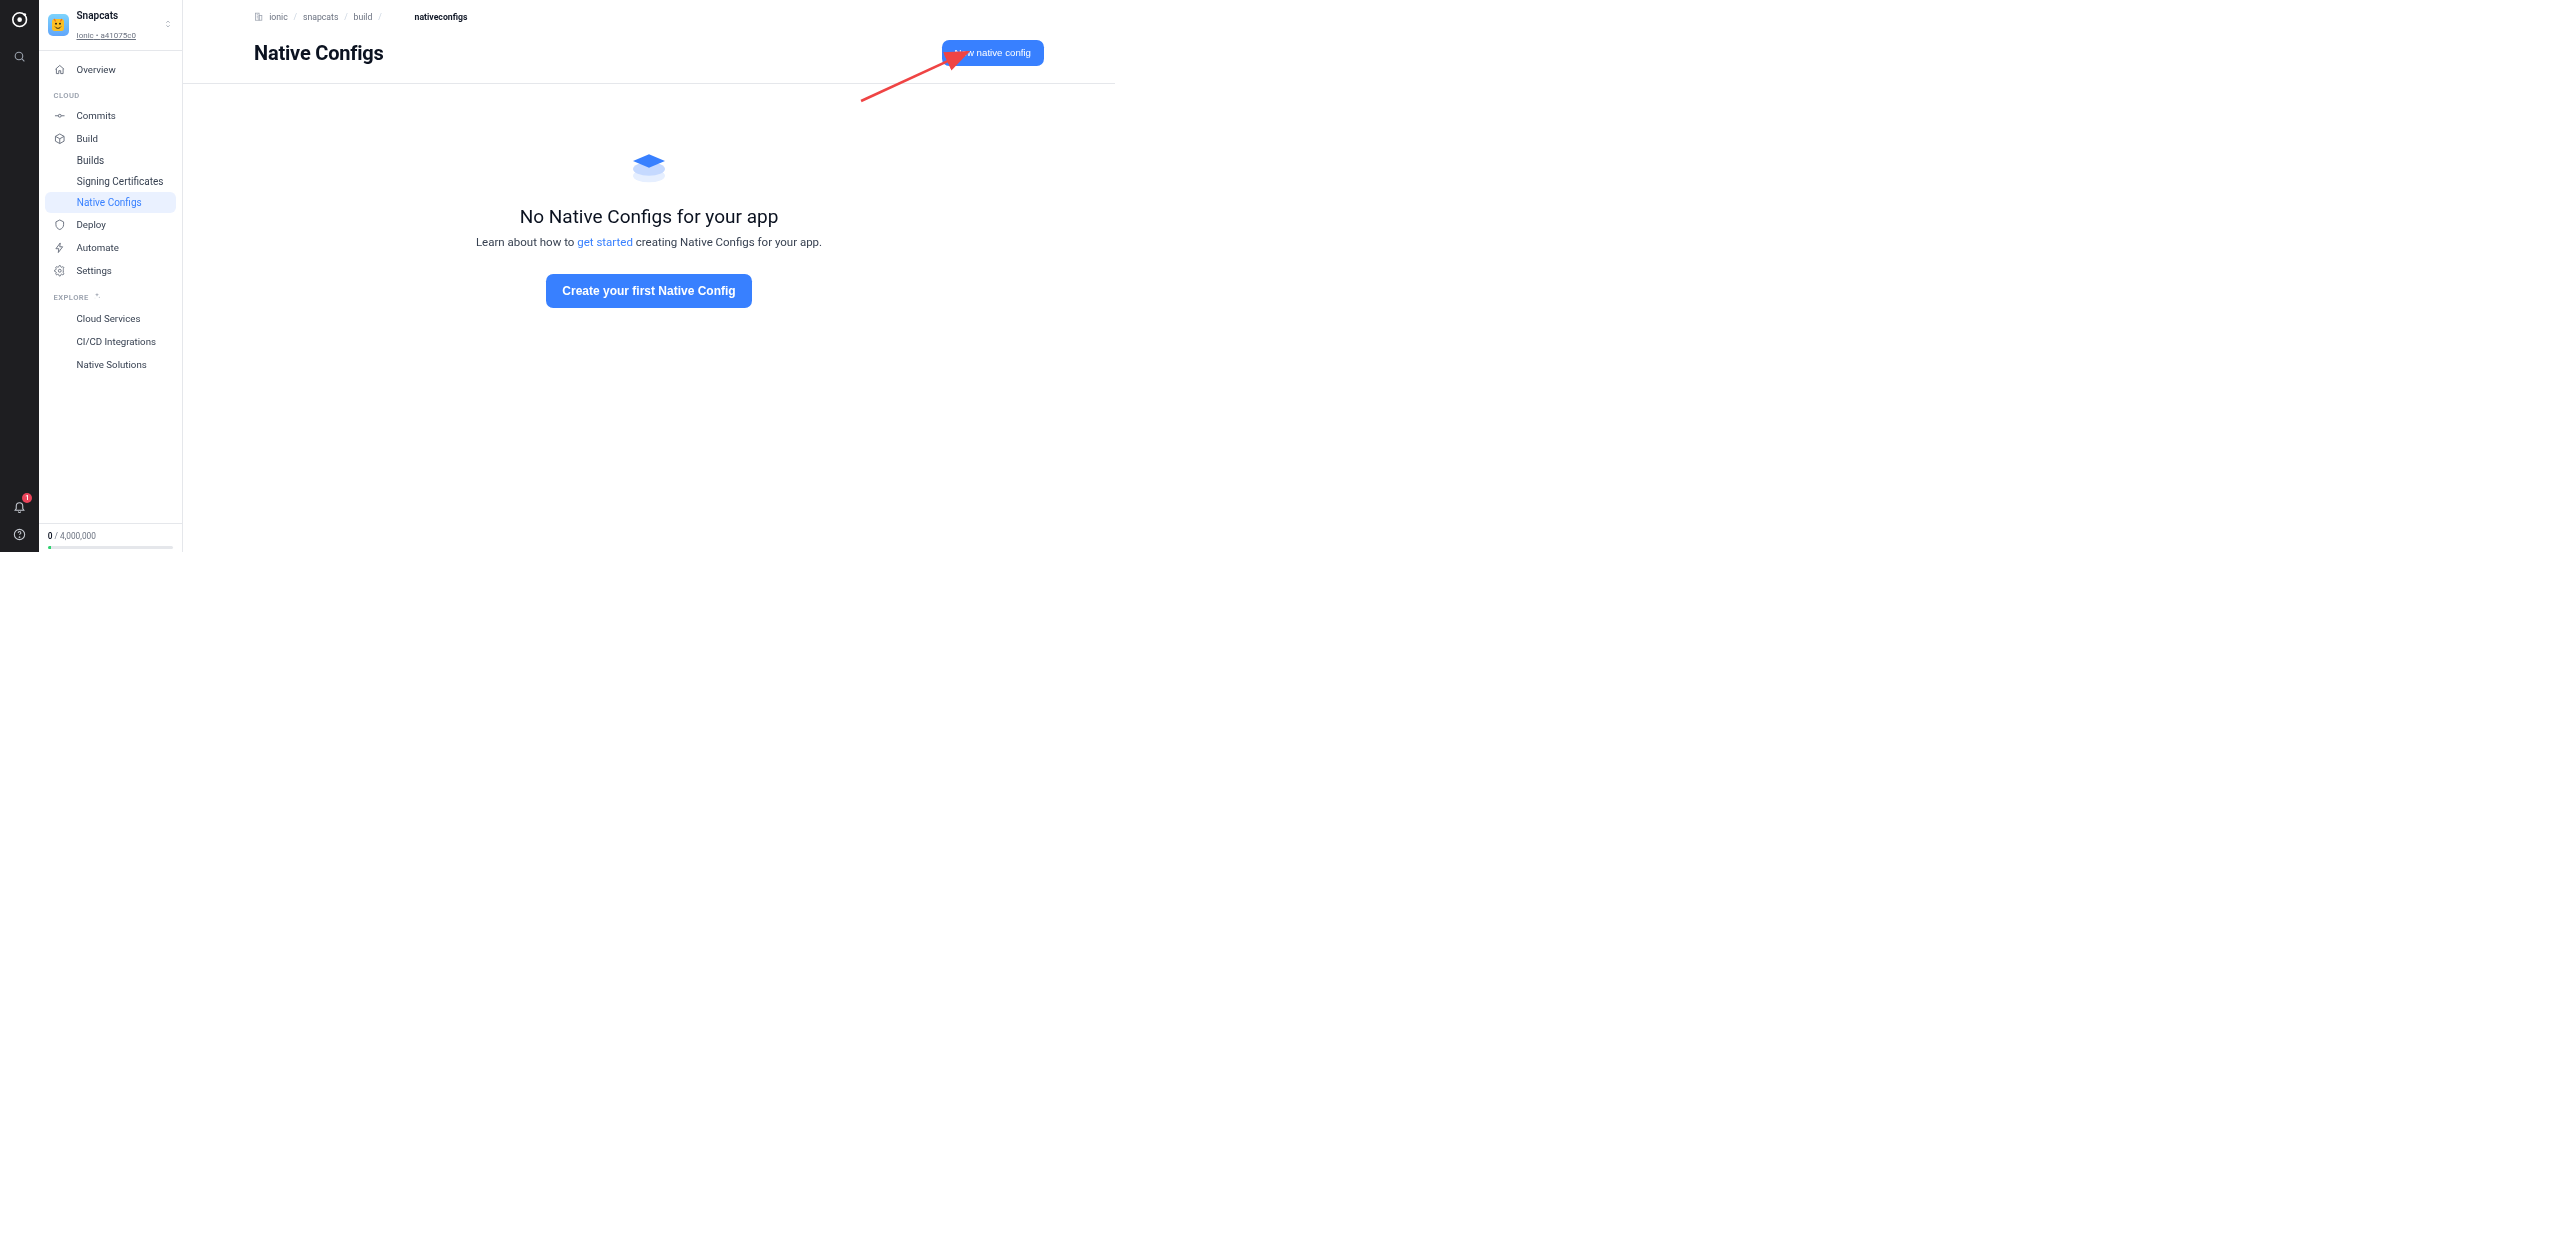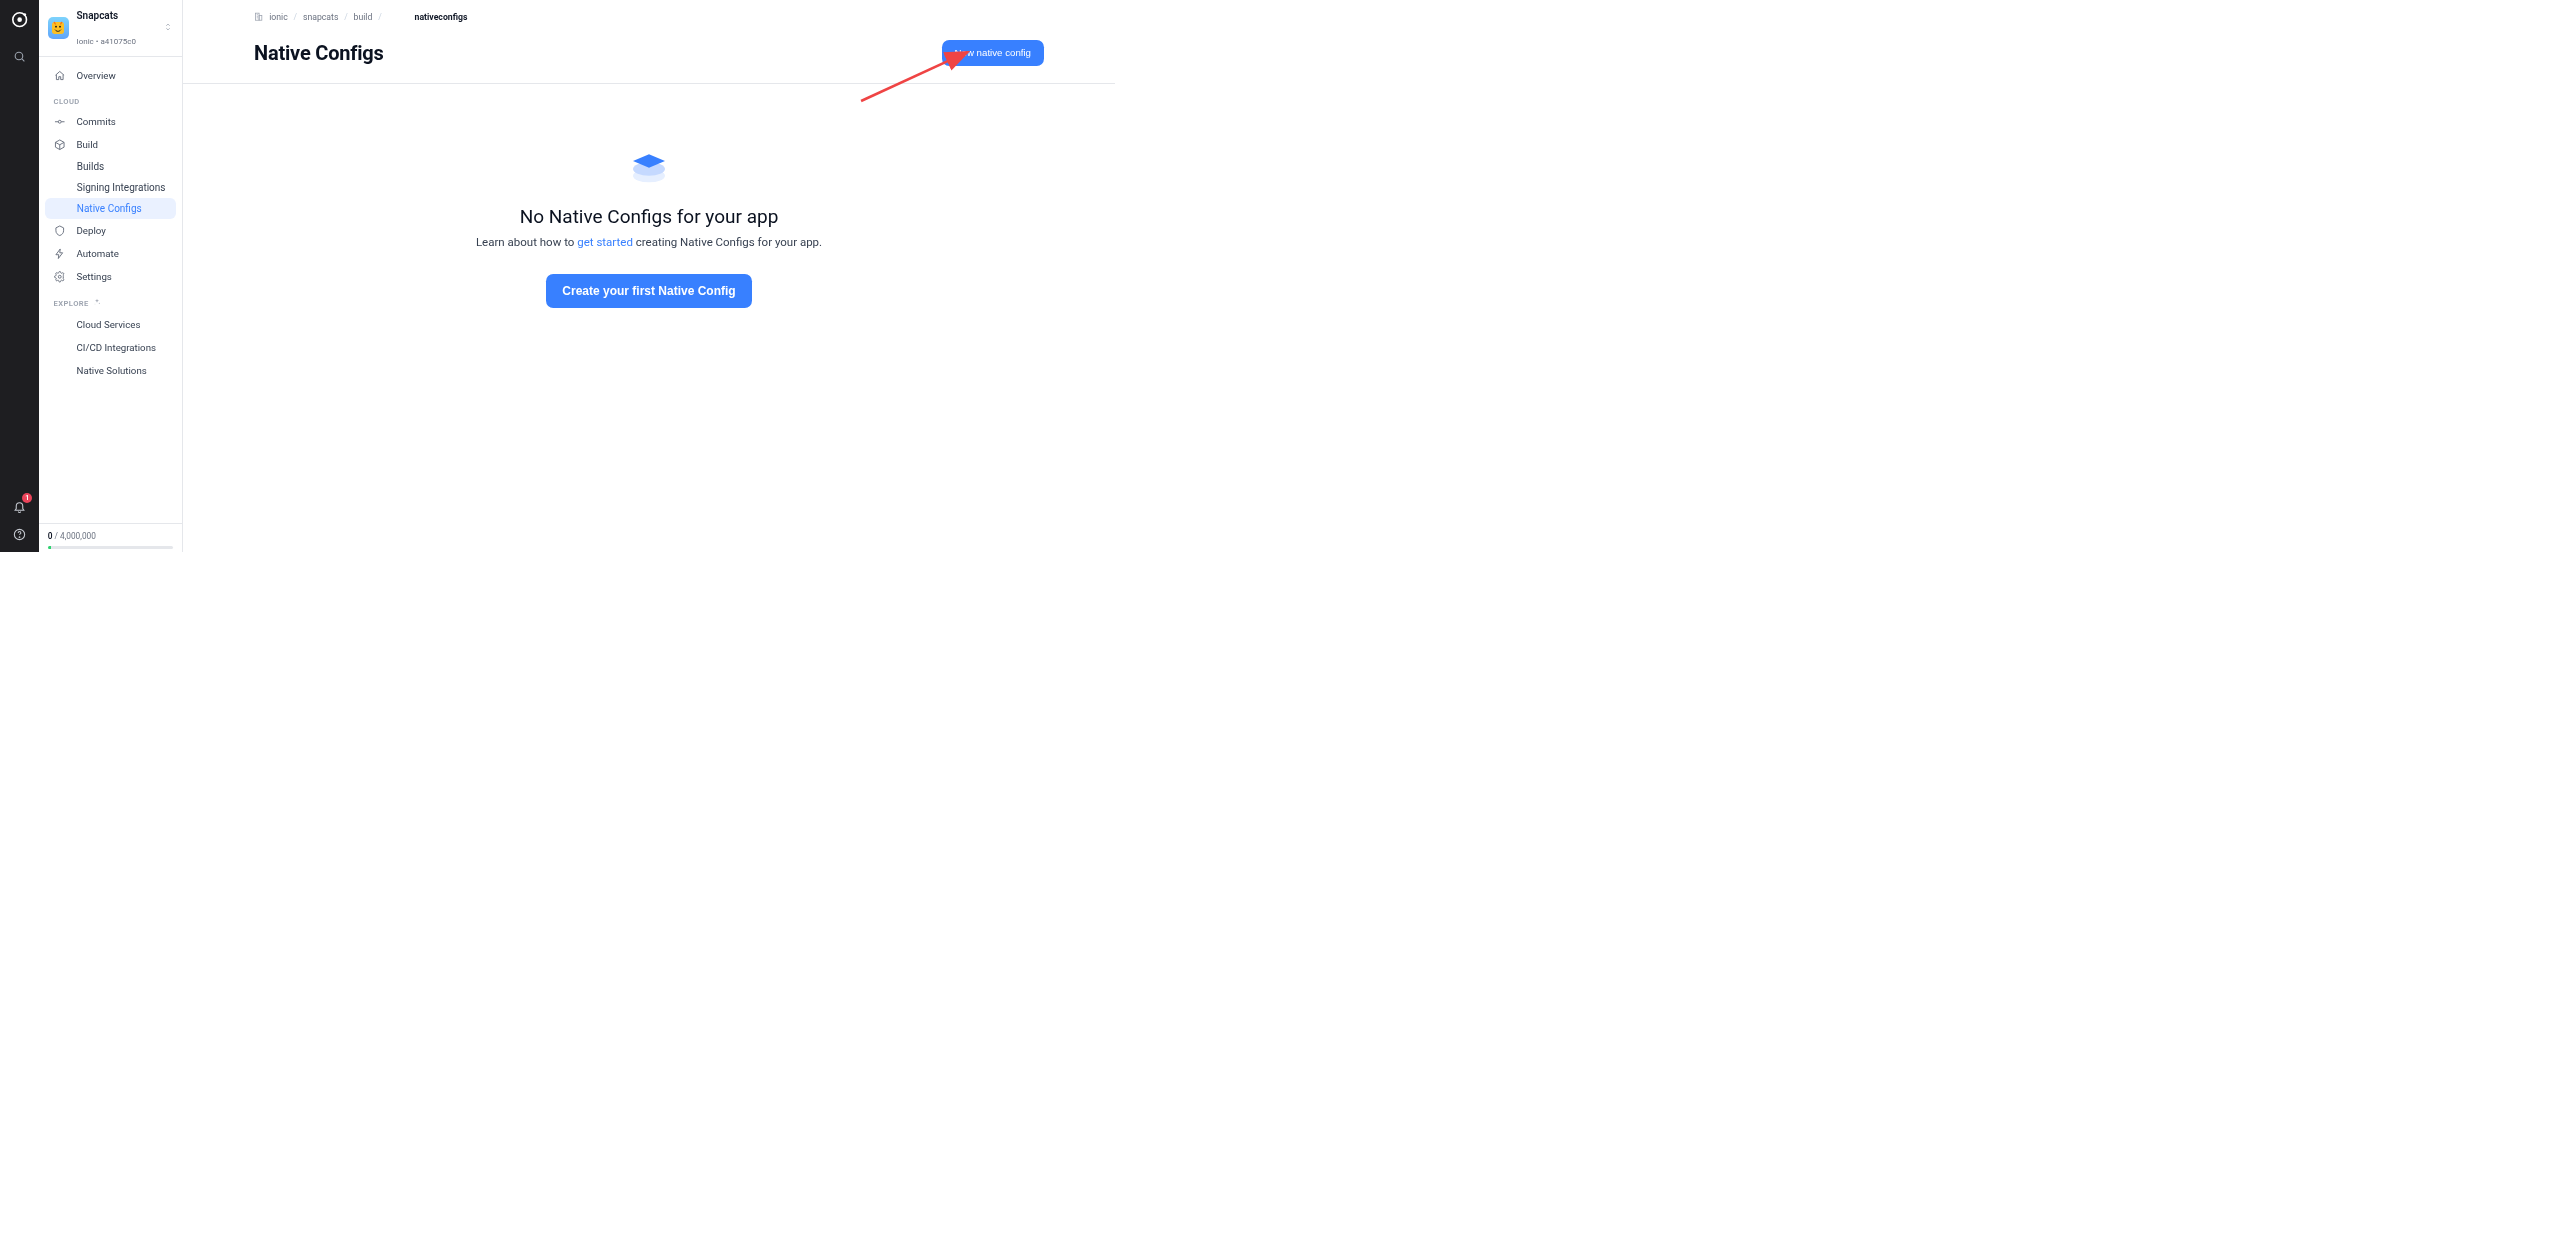--- a/index.html
+++ b/index.html
@@ -64,21 +64,21 @@
     gap: 7.2px;
     cursor:pointer;
   }
   .app-icon {
     width: 21.6px; height: 21.6px;
     border-radius: 5px;
     background: linear-gradient(180deg,#7dd3fc,#60a5fa);
     display:flex; align-items:center; justify-content:center;
   }
   .app-name { font-size: 10px; font-weight:600; color:#111827; }
-  .app-sub { font-size: 8px; color:#6b7280; margin-top:16px; }
+  .app-sub { font-size: 8px; color:#6b7280; margin-top:10px;text-decoration:underline; }
   .app-chev { margin-left:auto; color:#9ca3af; }
 
   .side-scroll { flex:1; overflow:auto; padding: 7.2px 5.8px 7.2px 5.8px; }
   .side-item, .side-sub, .side-link {
     display:flex; align-items:center;
     font-size:9.7px; color:#374151;
     padding: 5px 8.7px;
     border-radius: 5.8px;
     gap:10px;
     cursor:pointer;
@@ -243,21 +243,21 @@
         <svg viewBox="0 0 24 24" width="11.5" height="11.5" fill="none" stroke="currentColor" stroke-width="2">
             <path d="M12 2l9 5v10l-9 5-9-5V7l9-5z"></path>
             <path d="M3 7l9 5 9-5"></path>
             <path d="M12 22V12"></path>
           </svg>
       </span>
       <span>Build</span>
     </div>
 
     <div class="side-sub">Builds</div>
-    <div class="side-sub">Signing Integrations</div>
+    <div class="side-sub">Signing Certificates</div>
     <div class="side-sub active">Native Configs</div>
 
     <div class="side-item">
       <span class="icon">
         <svg viewBox="0 0 24 24" width="11.5" height="11.5" fill="none" stroke="currentColor" stroke-width="2">
             <path d="M12 2l8 4v6c0 5-3.5 8.5-8 10-4.5-1.5-8-5-8-10V6l8-4z"></path>
           </svg>
       </span>
       <span>Deploy</span>
     </div>

